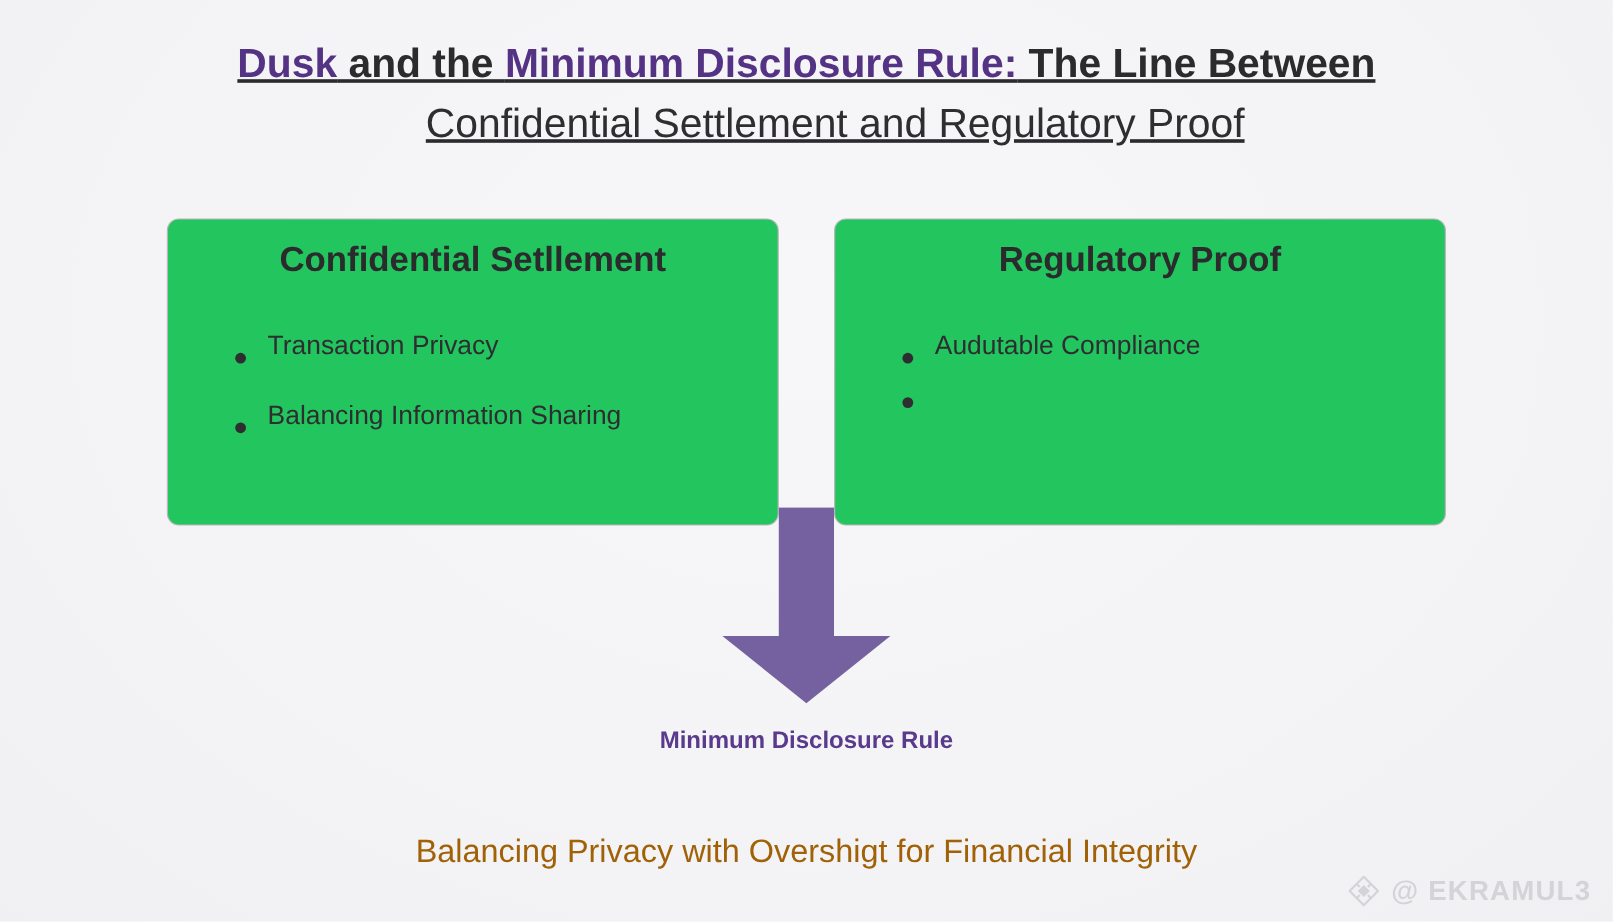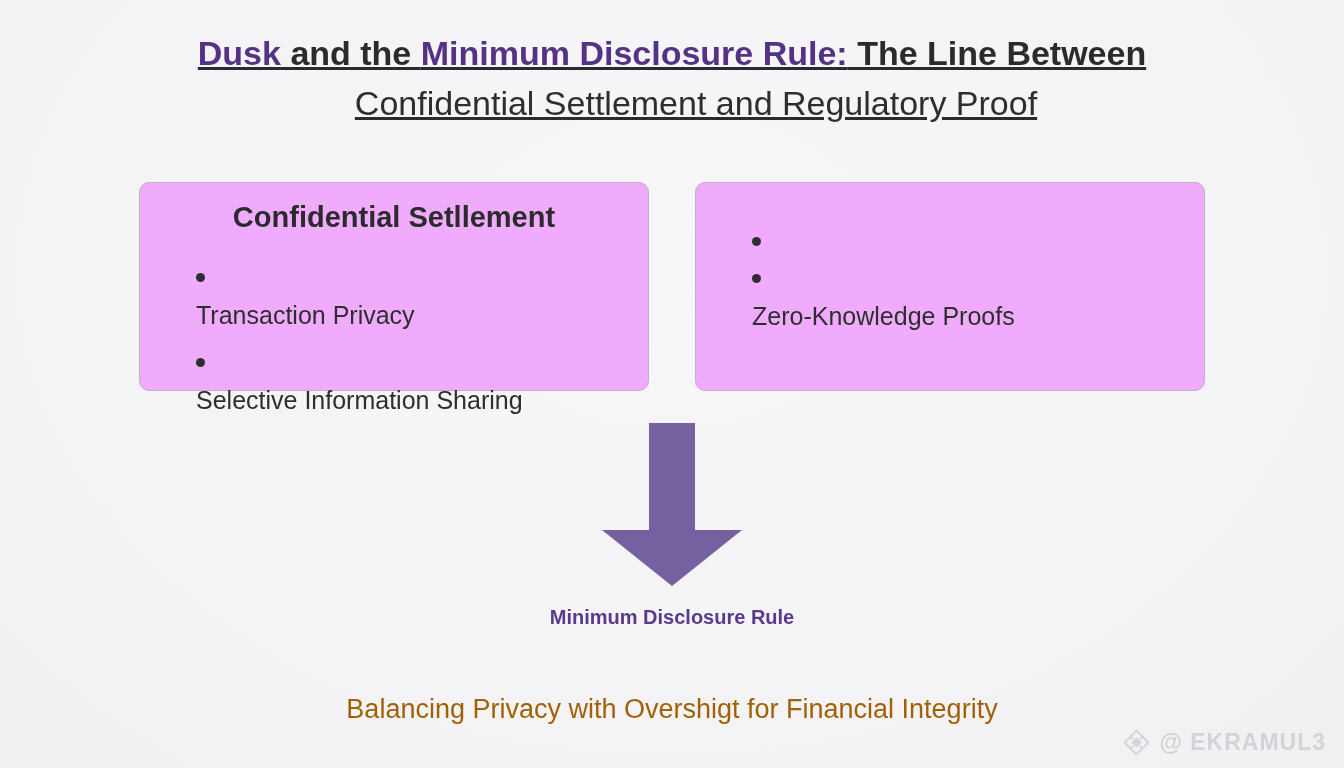--- a/index.html
+++ b/index.html
@@ -40,49 +40,48 @@
     position: absolute;
     top: 182px;
     left: 0;
     right: 0;
     display: flex;
     justify-content: center;
     gap: 46px;
   }
   .card {
     width: 510px;
-    height: 209px;
+    height: 256px;
     box-sizing: border-box;
-    background: #f0abfc;
+    background: #22c55e;
     border: 1.5px solid #b8b8bb;
     border-radius: 10px;
     padding-top: 16px;
   }
   .card-title {
     text-align: center;
     font-size: 29px;
     font-weight: 700;
     line-height: 36px;
     color: #2b2b2e;
   }
   .card-bullets {
     margin-top: 38px;
     padding-left: 56px;
     display: flex;
     flex-direction: column;
     gap: 28px;
   }
   .bullet-item {
     display: flex;
-    align-items: flex-start;
+    align-items: flex-end;
     gap: 18px;
-    font-size: 25px;
+    font-size: 22px;
     line-height: 30px;
     color: #2e2e31;
-    flex-direction: column;
   }
   .bullet-dot {
     width: 9px;
     height: 9px;
     border-radius: 50%;
     background: #2e2e31;
     flex: 0 0 auto;
   }
 
   .down-arrow {
@@ -154,33 +153,34 @@
 
   <div class="card">
     <div class="card-title">Confidential Setllement</div>
     <div class="card-bullets">
       <div class="bullet-item">
         <span class="bullet-dot"></span>
         <span>Transaction Privacy</span>
       </div>
       <div class="bullet-item">
         <span class="bullet-dot"></span>
-        <span>Selective Information Sharing</span>
+        <span>Balancing Information Sharing</span>
       </div>
     </div>
   </div>
 
   <div class="card">
+    <div class="card-title">Regulatory Proof</div>
     <div class="card-bullets">
       <div class="bullet-item">
         <span class="bullet-dot"></span>
-      </div>
-      <div class="bullet-item">
-        <span class="bullet-dot"></span>
-        <span>Zero-Knowledge Proofs</span>
+        <span>Audutable Compliance</span>
+      </div>
+      <div class="bullet-item">
+        <span class="bullet-dot"></span>
       </div>
     </div>
   </div>
 
 </div>
 
 <div class="down-arrow">
   <div class="arrow-shaft"></div>
   <div class="arrow-head"></div>
 </div>

